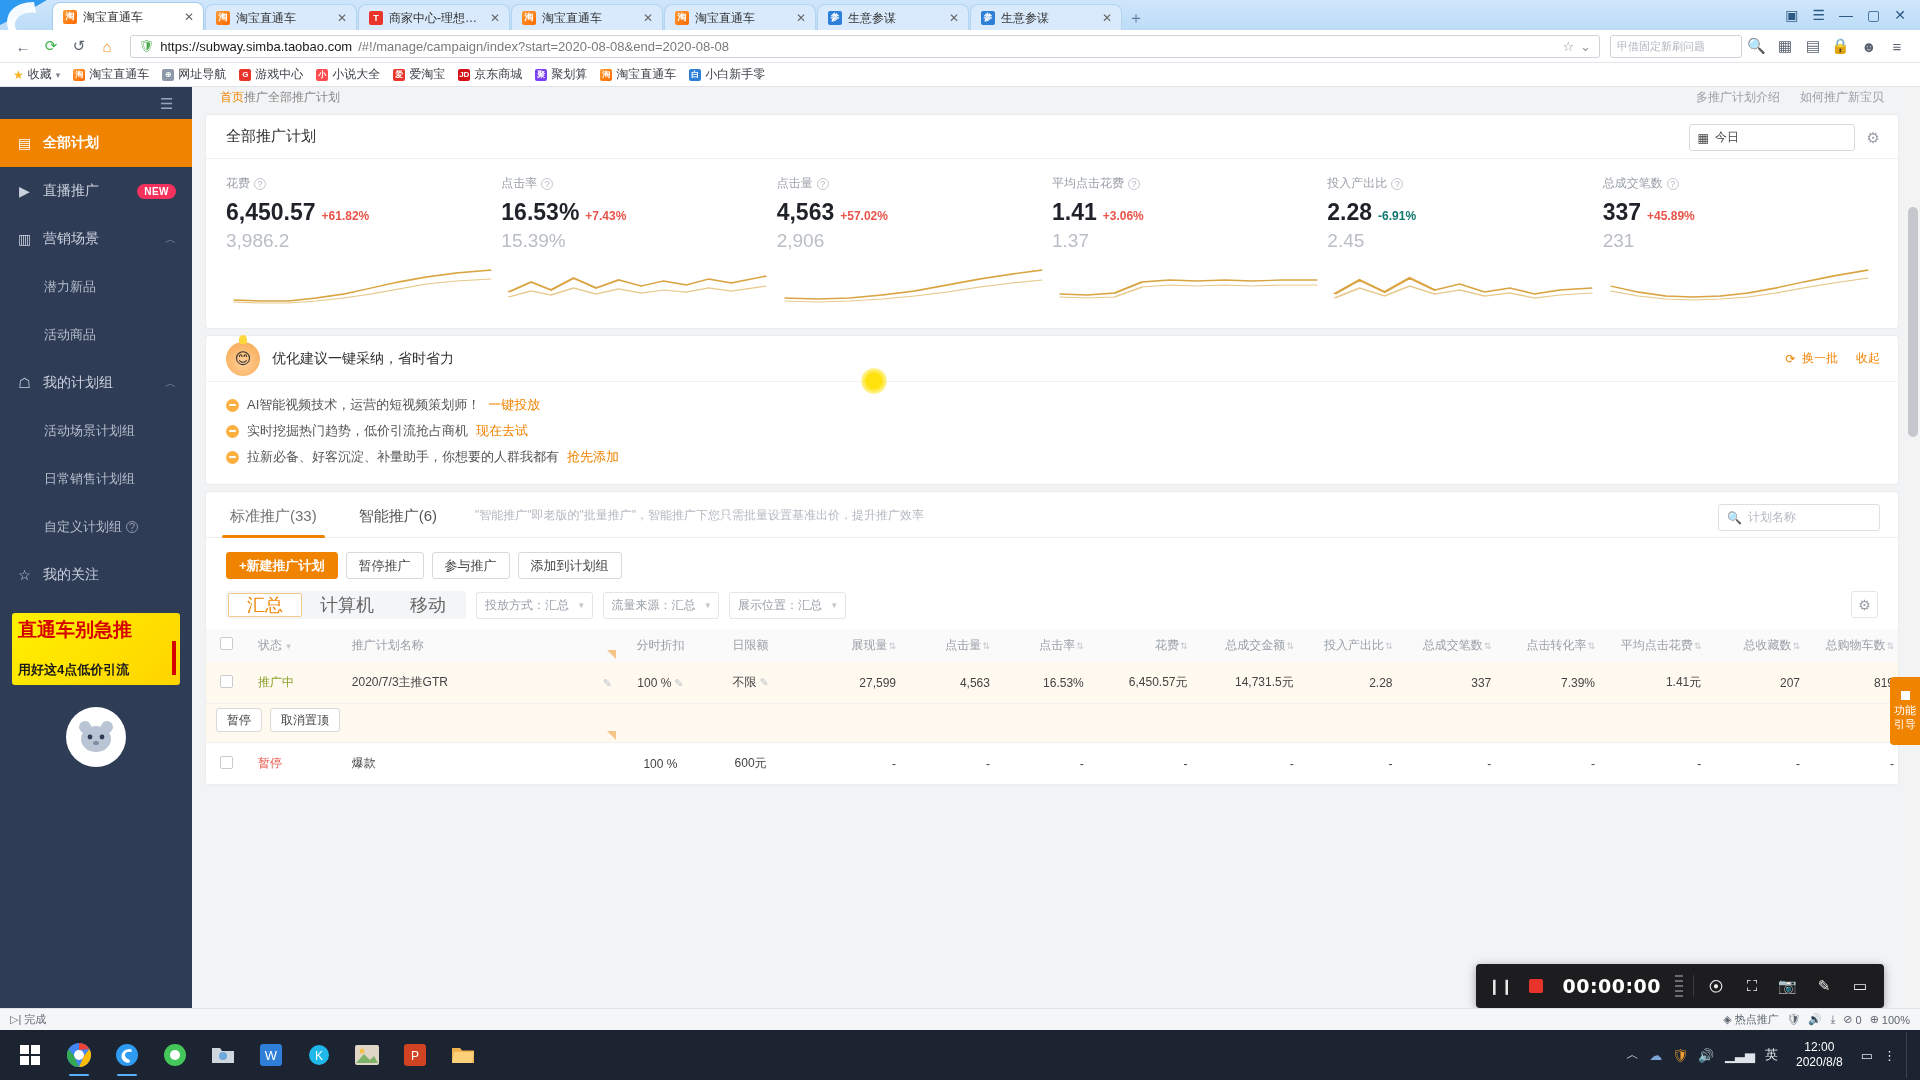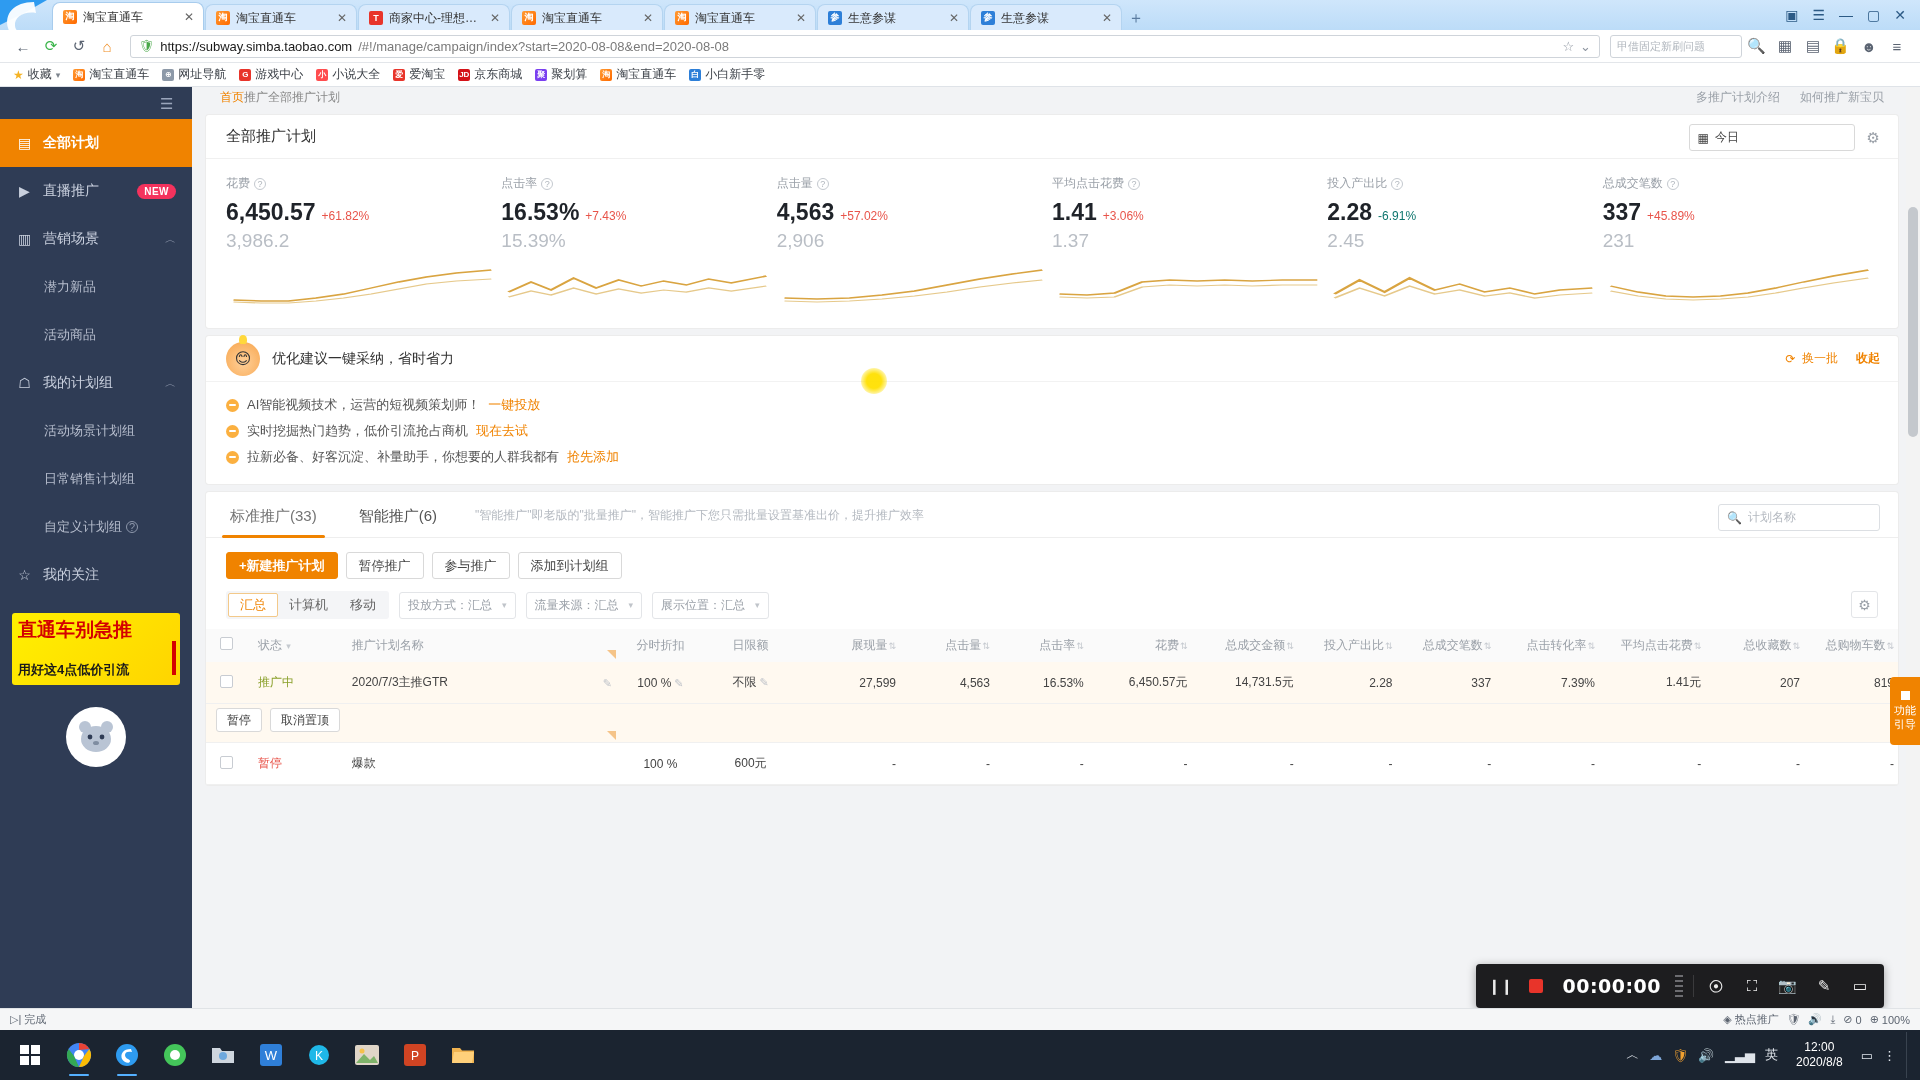--- a/index.html
+++ b/index.html
@@ -204,21 +204,21 @@
 
   .metrics { display: flex; padding: 16px 20px 8px; }
   .metric { flex: 1 1 0; min-width: 0; }
   .m-label { font-size: 12px; color: #9aa0a8; display: flex;
     align-items: center; gap: 4px; }
   .m-q { width: 12px; height: 12px; border: 1px solid #c4c9cf;
     border-radius: 50%; font-size: 9px; color: #b0b6bd;
     display: inline-flex; align-items: center; justify-content: center; }
   .m-val { margin-top: 7px; font-size: 23px; font-weight: bold;
     color: #1f2329; display: flex; align-items: baseline; gap: 6px; }
-  .m-delta { font-size: 12px; font-weight: normal; }
+  .m-delta { font-size: 12px; font-weight: bold; }
   .m-delta.up { color: #e8544a; }
   .m-delta.down { color: #0f766e; }
   .m-prev { margin-top: 4px; font-size: 19px; color: #b9bec5; }
   .sparks { display: flex; padding: 4px 20px 18px; }
   .spark { flex: 1 1 0; height: 46px; }
 
   
   .sg-head { height: 46px; display: flex; align-items: center;
     padding: 0 20px; gap: 12px; border-bottom: 1px solid #f2f2f2;
     position: relative; }
@@ -265,22 +265,22 @@
     font-size: 13px; display: inline-flex; align-items: center;
     font-family: inherit;
   }
   .btn.primary { background: #f08300; border-color: #f08300; color: #fff;
     font-weight: bold; }
 
   .filter-row { display: flex; align-items: center; gap: 10px;
     padding: 2px 20px 10px; position: relative; }
   .seg { display: flex; background: #f4f5f7; border-radius: 3px;
     padding: 2px; }
-  .seg > div { height: 24px; padding: 0 11px; display: flex;
-    align-items: center; font-size: 13px; color: #666; border-radius: 2px; }
+  .seg > div { height: 24px; padding: 0 18px; display: flex;
+    align-items: center; font-size: 18px; color: #666; border-radius: 2px; }
   .seg > div.on { background: #fff; color: #f08300;
     border: 1px solid #f3c98a; }
   .fsel { height: 27px; min-width: 112px; border: 1px solid #e3e5e8;
     border-radius: 3px; display: flex; align-items: center;
     justify-content: space-between; padding: 0 8px; font-size: 12px;
     color: #9aa0a8; gap: 10px; }
   .fsel .cv { font-size: 9px; color: #c0c4ca; }
   .filter-gear { position: absolute; right: 20px; top: 2px;
     width: 27px; height: 27px; border: 1px solid #e3e5e8;
     border-radius: 3px; display: flex; align-items: center;
@@ -722,21 +722,21 @@
         </div>
       </div>
 
       <div class="card">
         <div class="sg-head">
           <div class="sg-mascot">😊</div>
           <div class="sg-title">优化建议一键采纳，省时省力</div>
           <div class="sg-head-right">
             <span>⟳&nbsp;<b style="font-weight:normal">换一批</b></span>
             <span>
-                <b style="font-weight:bold">收起</b>
+                <b style="font-weight:normal">收起</b>
               </span>
           </div>
         </div>
         <div class="sg-body">
           <div class="sg-row">
             <span class="sg-dot"></span>
             <span>AI智能视频技术，运营的短视频策划师！</span>
             <span class="sg-link">一键投放</span>
           </div>
           <div class="sg-row">

